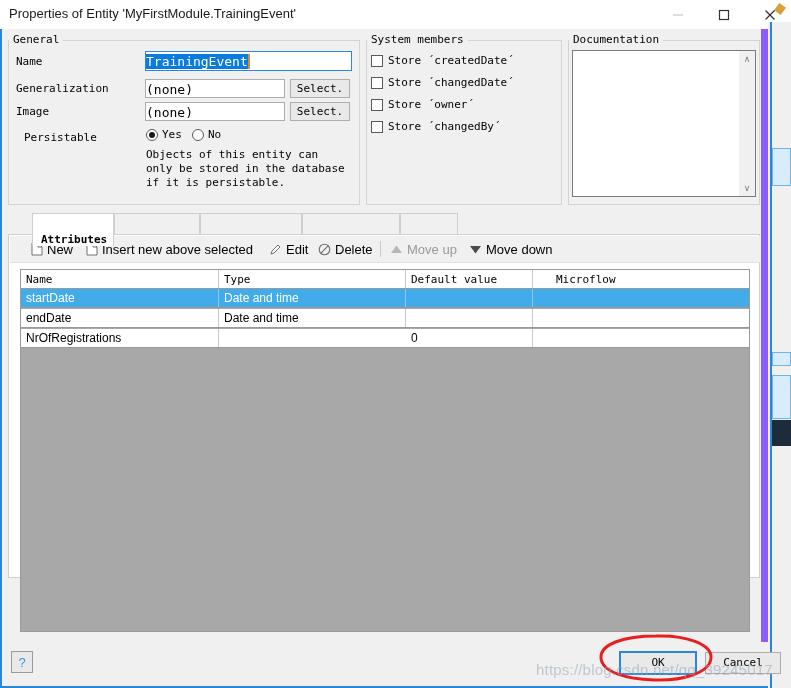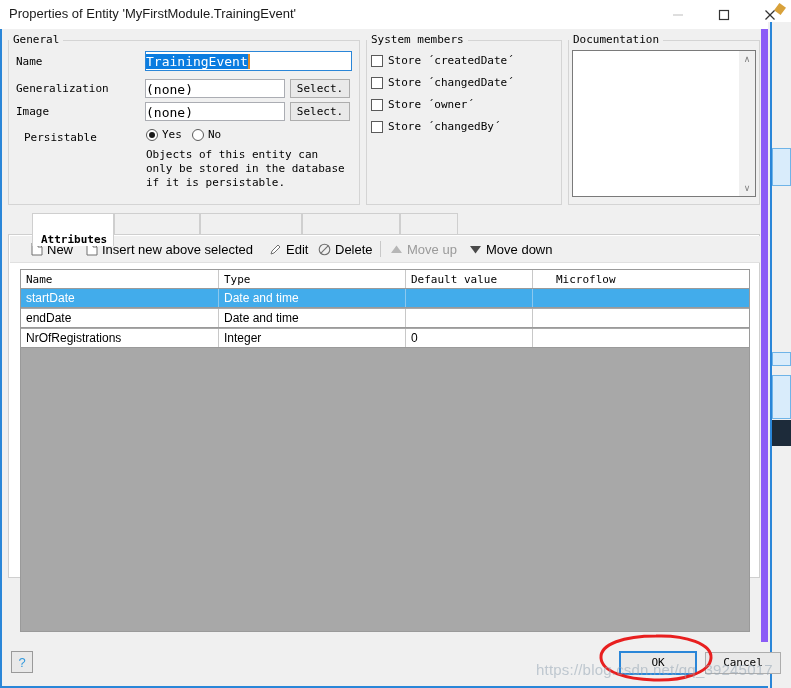--- a/index.html
+++ b/index.html
@@ -621,21 +621,20 @@
 
       <div class="grid-row grid-body-row" style="top:39px;">
         <div class="cell c-name">endDate</div>
         <div class="cell c-type">Date and time</div>
         <div class="cell c-def"></div>
         <div class="cell c-flow"></div>
       </div>
 
       <div class="grid-row grid-body-row" style="top:59px;">
         <div class="cell c-name">NrOfRegistrations</div>
-        <div class="cell c-type">Integer</div>
         <div class="cell c-def">0</div>
         <div class="cell c-flow"></div>
       </div>
 
     </div>
   </div>
 
   <div id="bottombar">
     <div id="help-btn">?</div>
     <div class="dlg-btn" id="ok-btn">OK</div>

